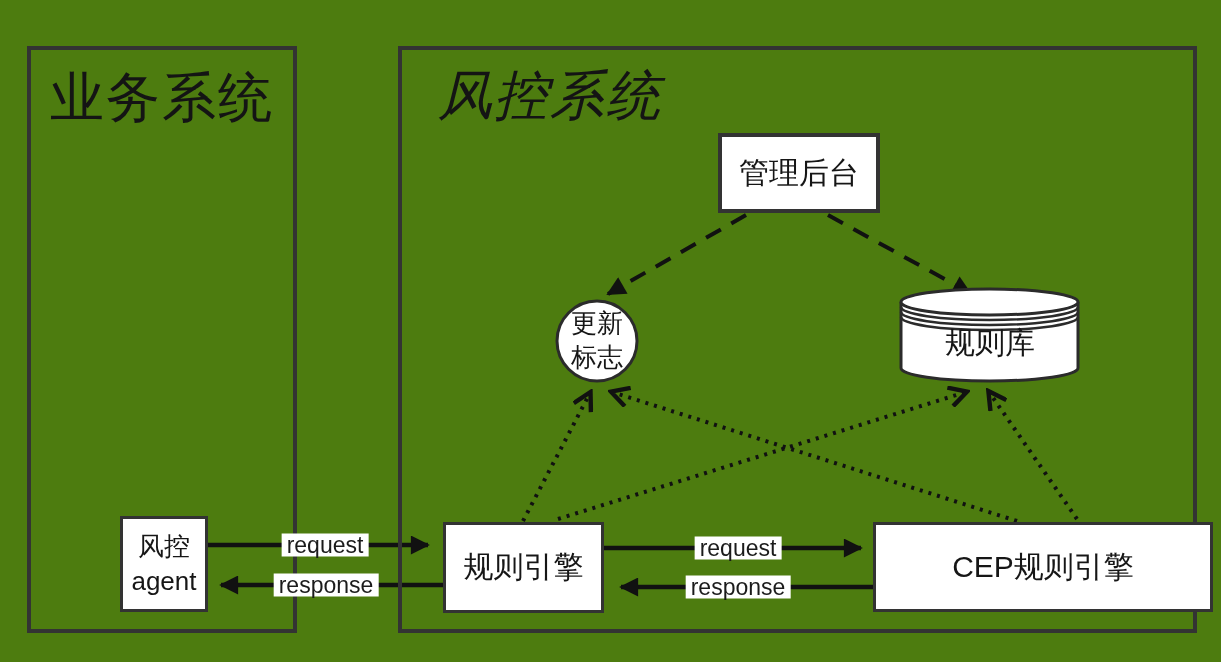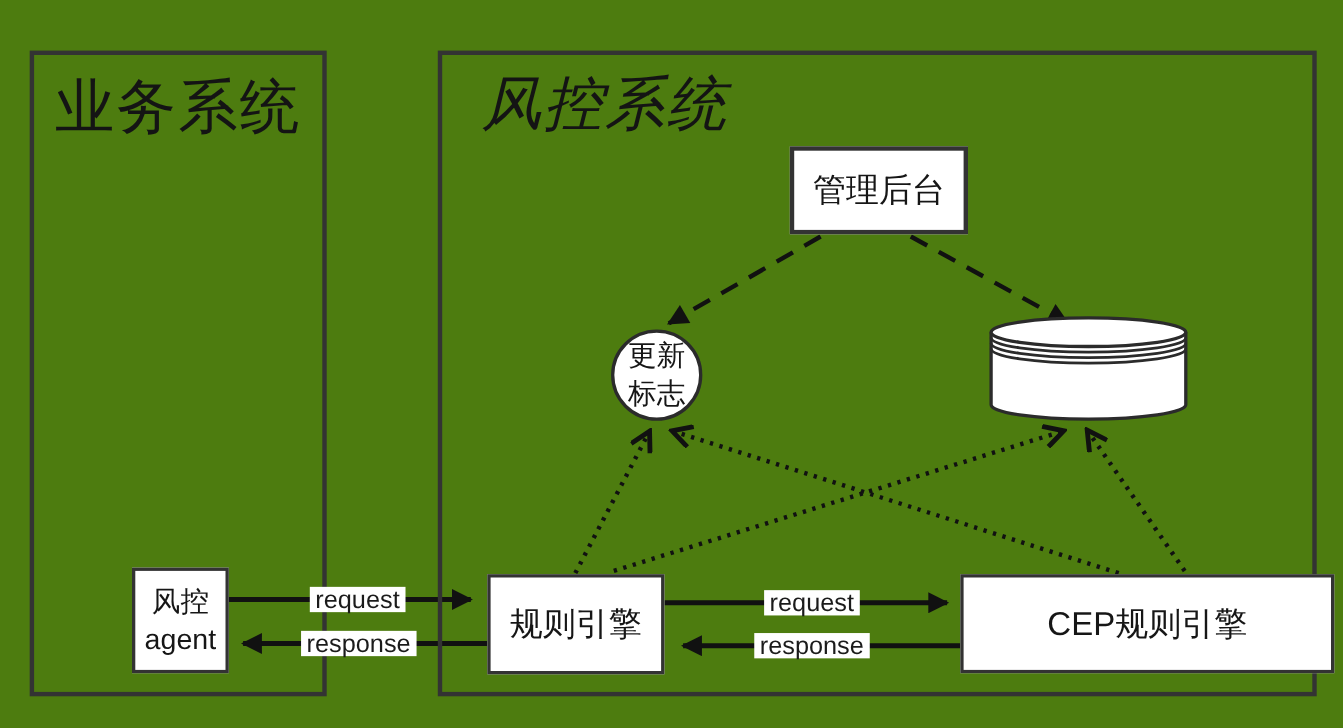--- a/index.html
+++ b/index.html
@@ -120,19 +120,20 @@
   </div>
 
   <div class="node" style="left:873px;top:522px;width:340px;height:90px;font-size:30px;">
     <span>CEP规则引擎</span>
   </div>
 
   <div class="shape-label" style="left:597px;top:341px;font-size:26px;">
     <span>更新</span><br>
     <span>标志</span>
   </div>
+  <div class="shape-label" style="left:990px;top:342px;font-size:30px;">规则库</div>
 
   <div class="edge-label" style="left:325px;top:545px;">request</div>
   <div class="edge-label" style="left:326px;top:585px;">response</div>
   <div class="edge-label" style="left:738px;top:548px;">request</div>
   <div class="edge-label" style="left:738px;top:587px;">response</div>
 
 </div>
 
 </body></html>

